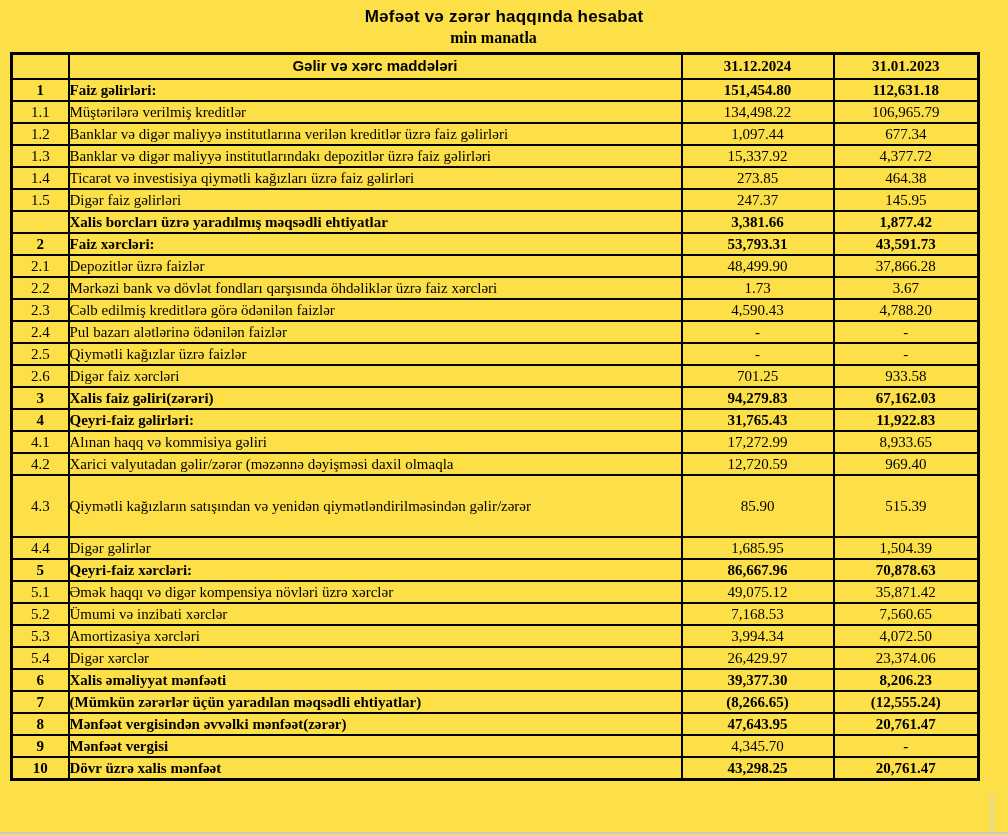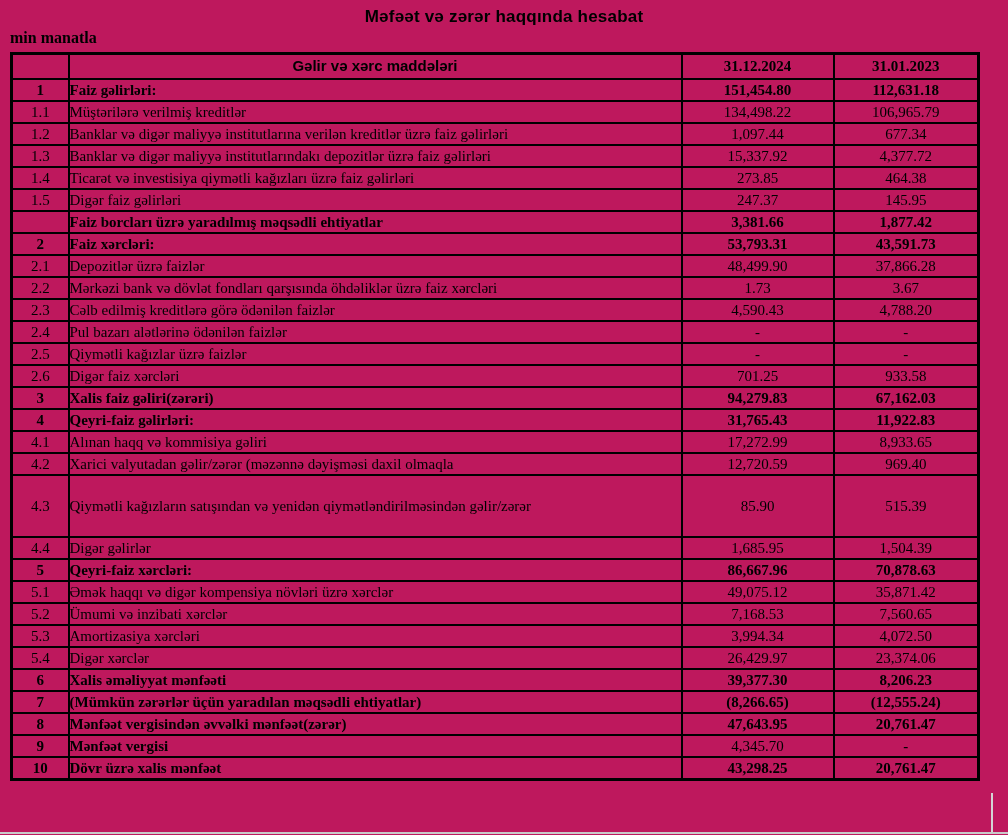--- a/index.html
+++ b/index.html
@@ -4,42 +4,42 @@
 <style>
   html, body {
     margin: 0;
     padding: 0;
     background: #ffffff;
   }
   .page {
     position: relative;
     width: 1008px;
     height: 835px;
-    background: #be185d;
+    background: #fde047;
     overflow: hidden;
     font-family: "Liberation Serif", serif;
     color: #000000;
   }
   .report-title {
     position: absolute;
     top: 7px;
     left: 0;
     width: 1008px;
     text-align: center;
     font-family: "Liberation Sans", sans-serif;
     font-weight: bold;
     font-size: 17px;
     letter-spacing: 0.2px;
   }
   .unit-note {
     position: absolute;
     top: 29px;
     left: 10px;
     width: 967px;
-    text-align: left;
+    text-align: center;
     font-family: "Liberation Serif", serif;
     font-weight: bold;
     font-size: 16px;
   }
   table.report {
     position: absolute;
     top: 52px;
     left: 10px;
     width: 967px;
     border-collapse: collapse;
@@ -161,21 +161,21 @@
           <td class="val">464.38</td>
         </tr>
         <tr>
           <td class="num">1.5</td>
           <td class="label">Digər faiz gəlirləri</td>
           <td class="val">247.37</td>
           <td class="val">145.95</td>
         </tr>
         <tr>
           <td class="num b"></td>
-          <td class="label b">Faiz borcları üzrə yaradılmış məqsədli ehtiyatlar</td>
+          <td class="label b">Xalis borcları üzrə yaradılmış məqsədli ehtiyatlar</td>
           <td class="val b">3,381.66</td>
           <td class="val b">1,877.42</td>
         </tr>
         <tr>
           <td class="num b">2</td>
           <td class="label b">Faiz xərcləri:</td>
           <td class="val b">53,793.31</td>
           <td class="val b">43,591.73</td>
         </tr>
         <tr>

